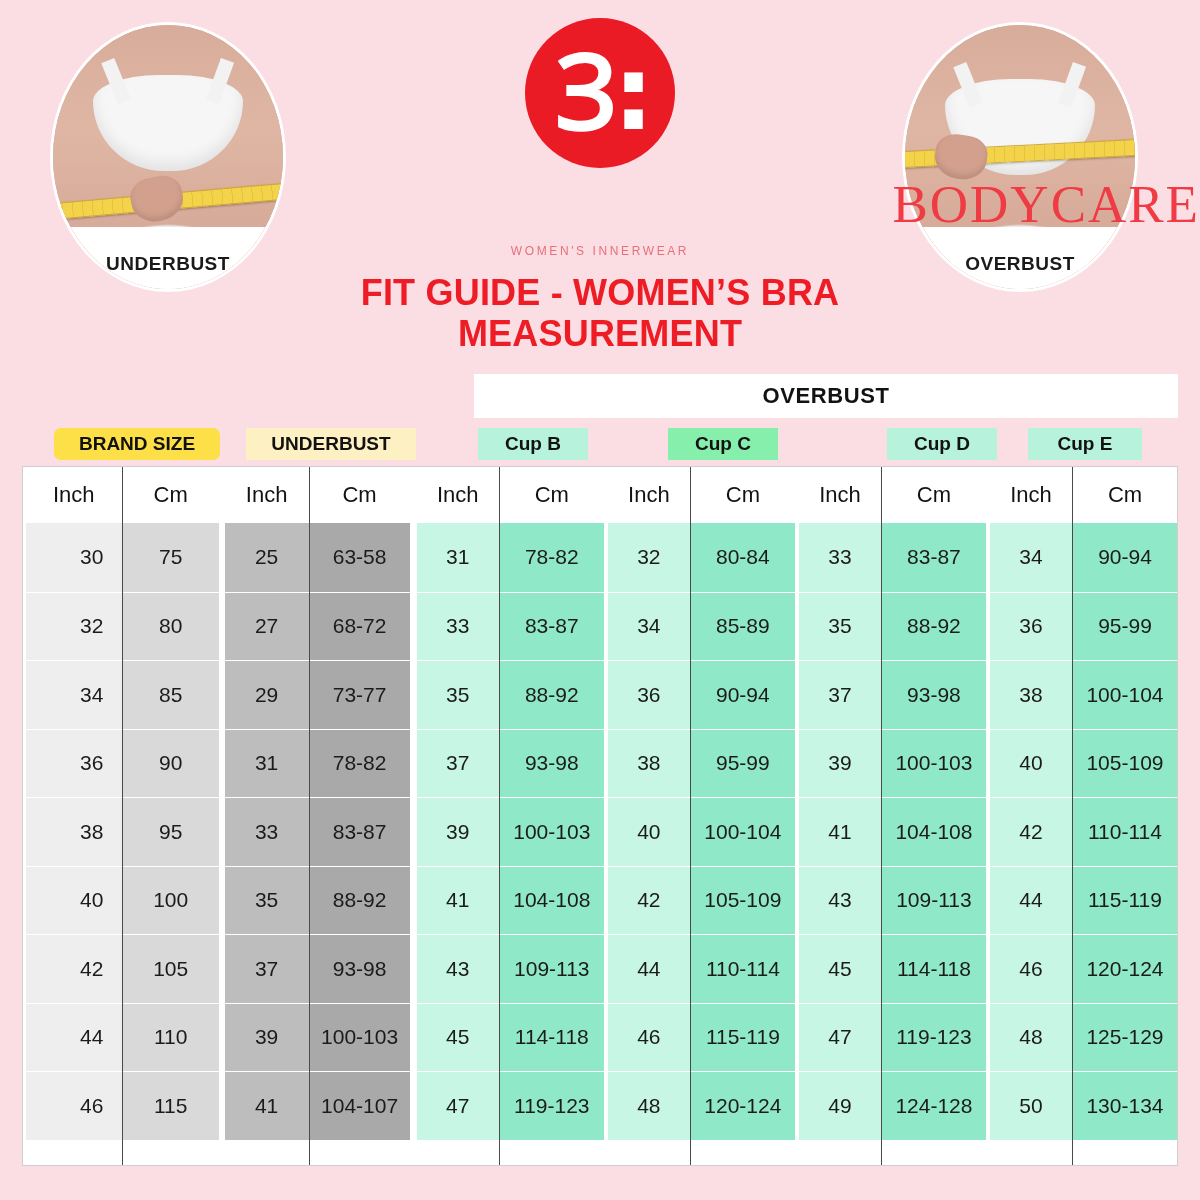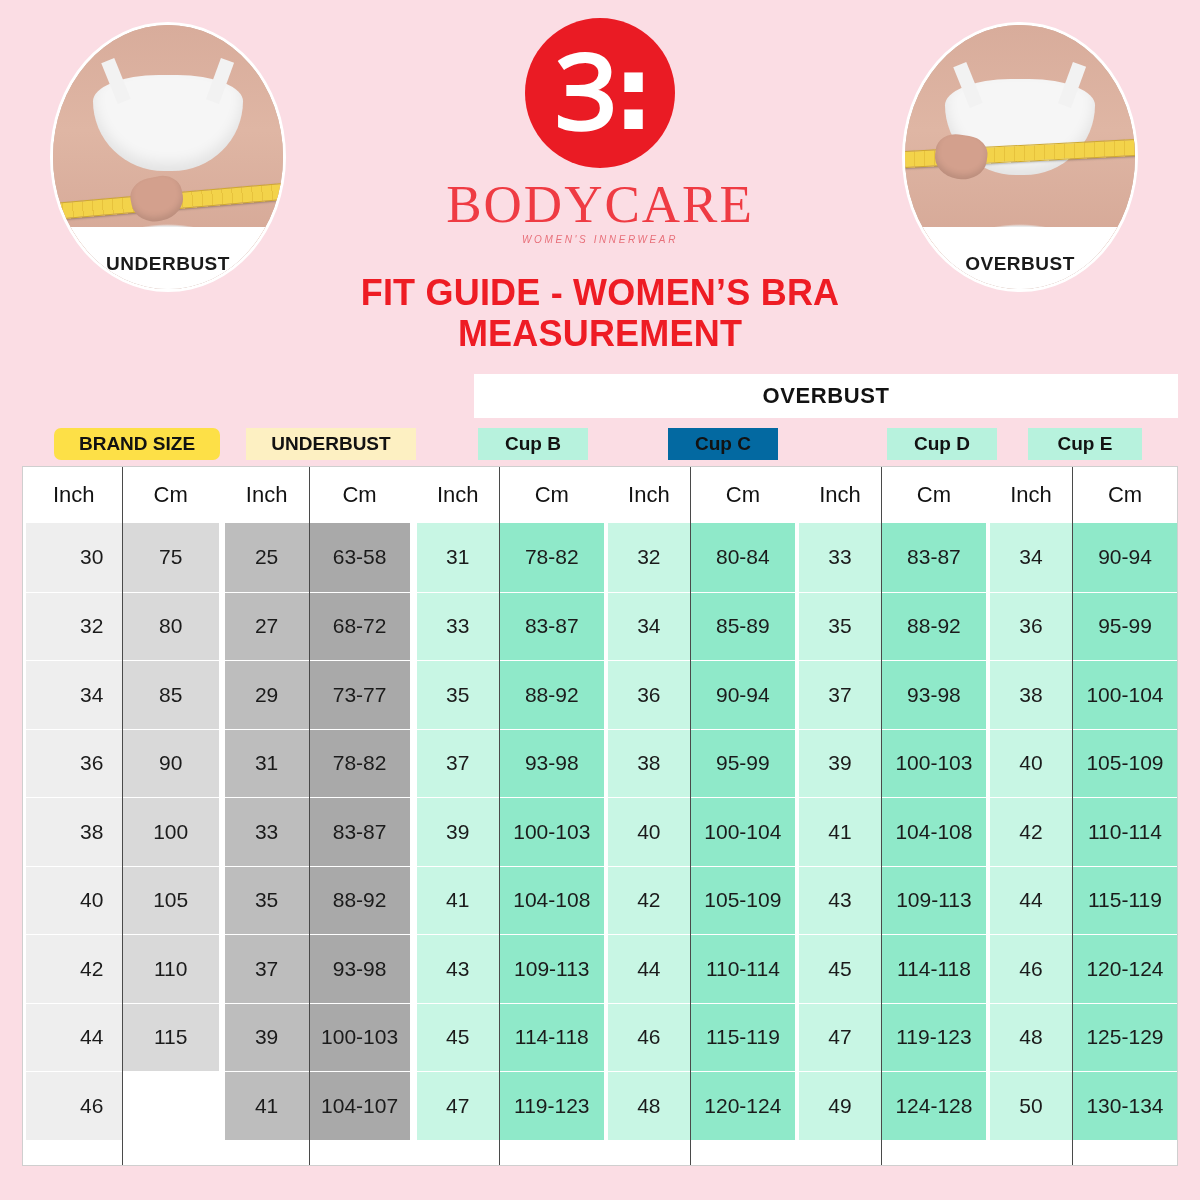--- a/index.html
+++ b/index.html
@@ -127,27 +127,27 @@
     font-family: "DejaVu Sans", sans-serif;
     letter-spacing: -4px;
     padding-left: 6px;
   }
   .logo-name {
     margin-top: 6px;
     font-size: 53px;
     letter-spacing: 2px;
     color: #ef3b43;
     font-family: "Liberation Serif", serif;
+    text-align: right;
   }
   .logo-sub {
-    margin-top: 0;
-    font-size: 10px;
+    margin-top: 10px;
+    font-size: 12px;
     letter-spacing: 2.6px;
     color: #e8707a;
-    font-style: italic;
   }
 
   .fit-title {
     position: absolute;
     left: 250px; right: 250px; top: 272px;
     text-align: center;
     color: #ee1c24;
     font-size: 36px;
     font-weight: 700;
     line-height: 1.15;
@@ -190,21 +190,21 @@
     display: flex;
     align-items: center;
     justify-content: center;
     font-size: 19px;
     font-weight: 700;
     color: #121212;
   }
   .glabel.brand { left: 32px; width: 166px; background: #fde047; border-radius: 7px; }
   .glabel.under { left: 224px; width: 170px; background: #fdf0c2; }
   .glabel.cupb  { left: 456px; width: 110px; background: #b7f2dd; }
-  .glabel.cupc  { left: 646px; width: 110px; background: #0369a1; }
+  .glabel.cupc  { left: 646px; width: 110px; background: #86efac; }
   .glabel.cupd  { left: 818px; width: 110px; background: #b7f2dd; margin-left: 47px; }
   .glabel.cupe  { left: 1006px; width: 114px; background: #b7f2dd; text-align: center; }
 
   .grid {
     position: absolute;
     top: 92px; left: 0;
     width: 1156px;
     height: 700px;
     background: #ffffff;
     border: 1px solid #cfcfcf;
@@ -322,20 +322,21 @@
             <div class="cell bg-brand-inch sep">44</div>
             <div class="cell bg-brand-inch sep">46</div>
           </div>
           <div class="divider"></div>
           <div class="col w-cm-brand">
             <div class="cell hdr w-cm-brand">Cm</div>
             <div class="cell bg-brand-cm">75</div>
             <div class="cell bg-brand-cm sep">80</div>
             <div class="cell bg-brand-cm sep">85</div>
             <div class="cell bg-brand-cm sep">90</div>
+            <div class="cell bg-brand-cm sep">95</div>
             <div class="cell bg-brand-cm sep">100</div>
             <div class="cell bg-brand-cm sep">105</div>
             <div class="cell bg-brand-cm sep">110</div>
             <div class="cell bg-brand-cm sep">115</div>
           </div>
         </div>
         <div class="spacer" style="width: 26px;"></div>
         <div class="col-block">
           <div class="col w-inch-under">
             <div class="cell hdr w-inch-under">Inch</div>

